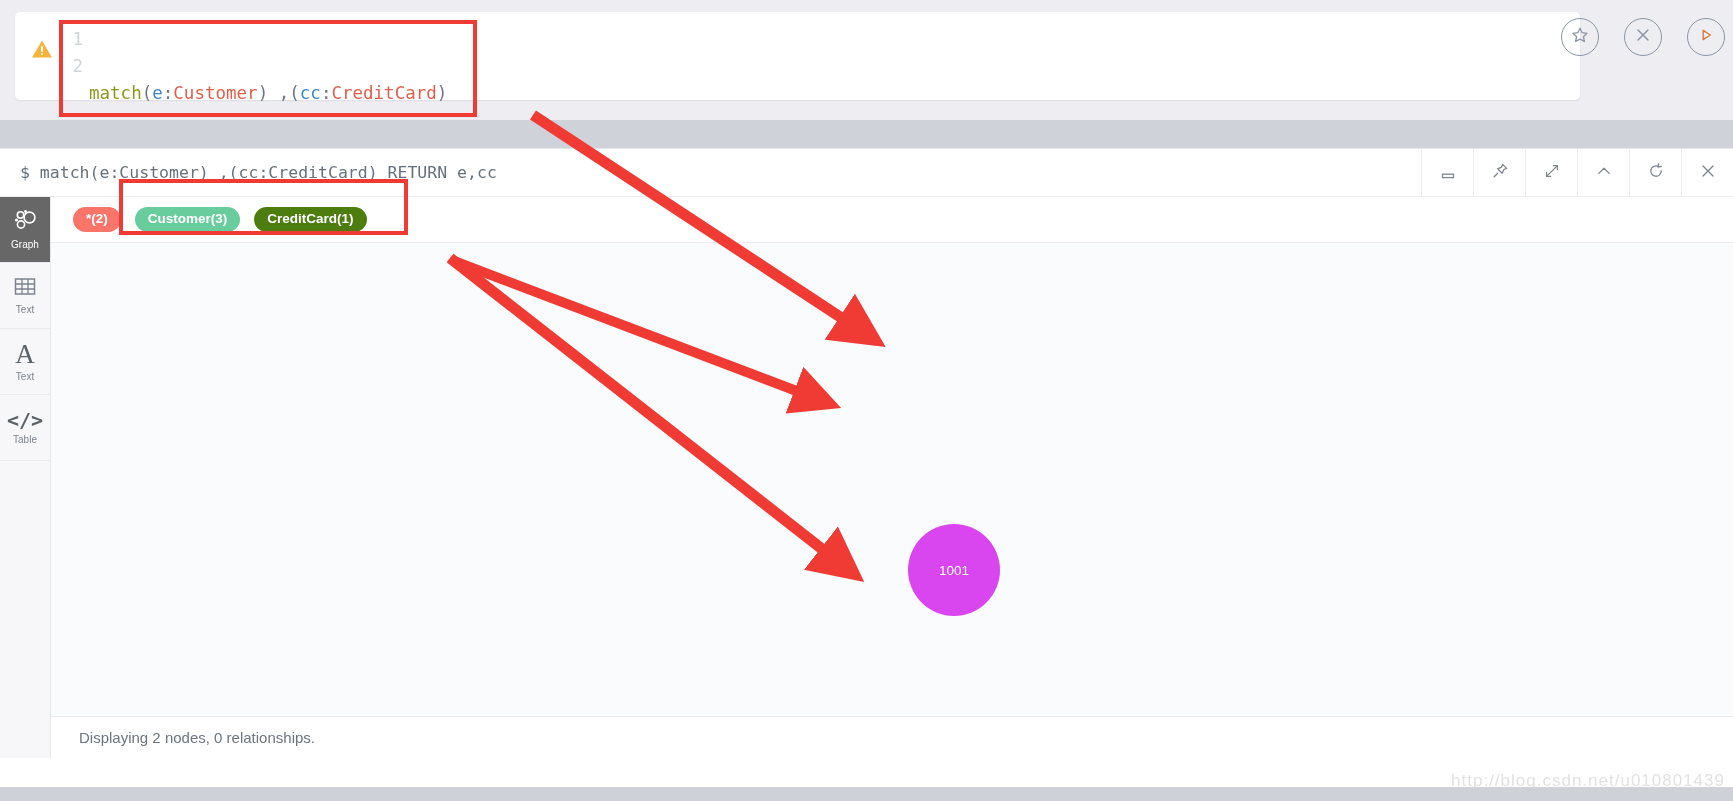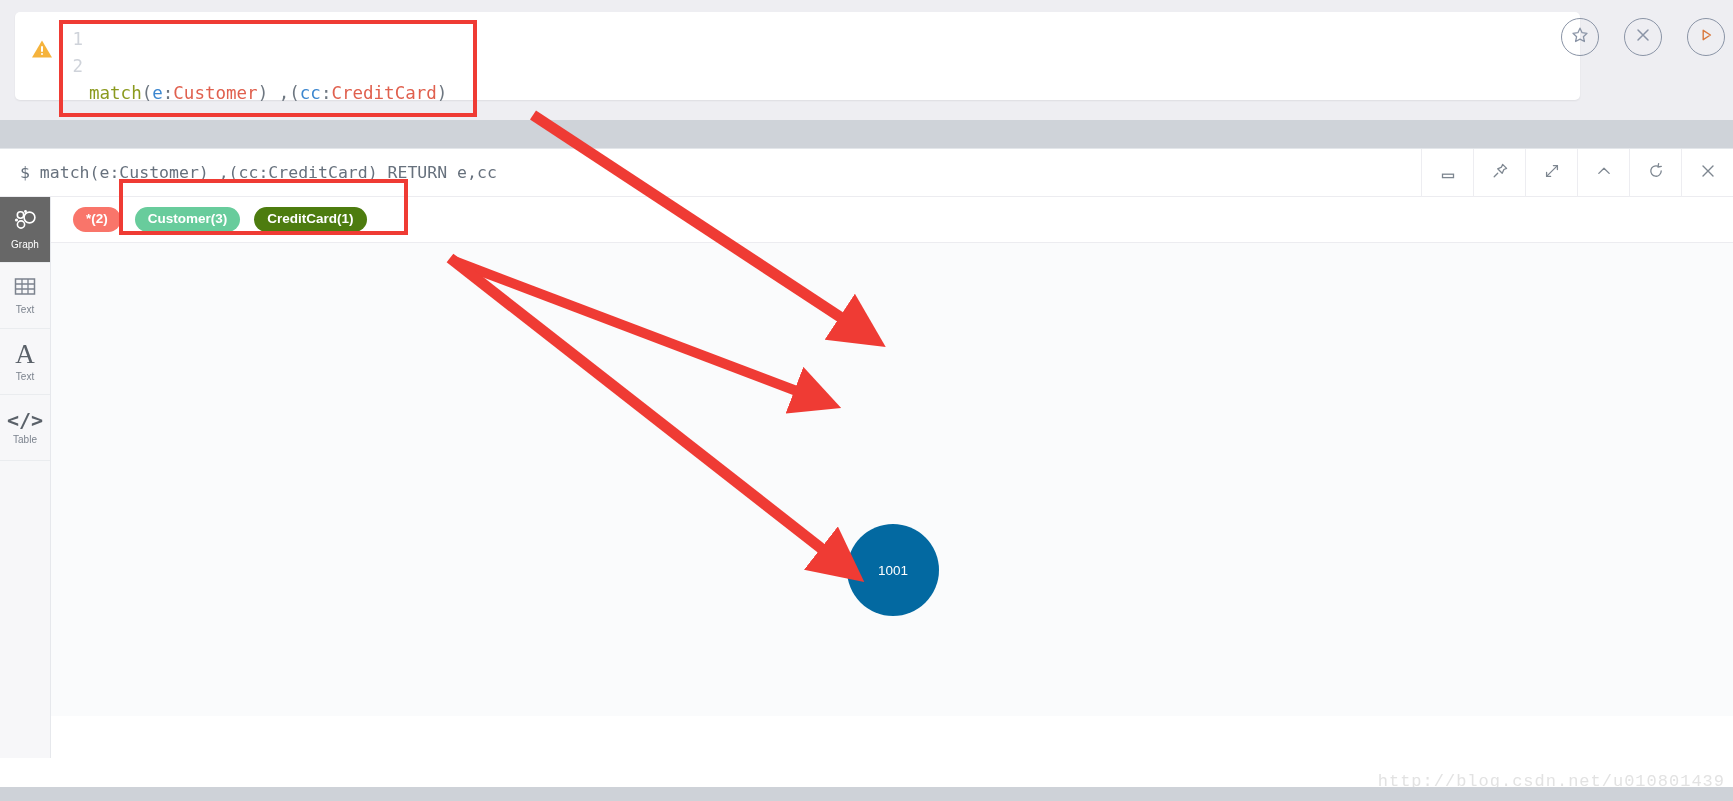--- a/index.html
+++ b/index.html
@@ -138,21 +138,21 @@
   }
   .status-txt { font-size: 15px; color: #6c7480; }
 
   
   .anno { position: absolute; left: 0; top: 0; width: 1733px; height: 801px;
           pointer-events: none; }
 
   
   .watermark {
     position: absolute; right: 8px; bottom: 10px;
-    font-family: Liberation Mono, monospace;
+    font-family: Liberation Sans, sans-serif;
     font-size: 17px; letter-spacing: 1px; color: #e2e2e2; margin-left: 46px;
   }
   .bottom-strip {
     position: absolute; left: 0; bottom: 0; width: 1733px; height: 14px;
     background: #ced2d8;
   }
 </style>
 </head>
 <body>
 
@@ -295,25 +295,28 @@
       </div>
     </div>
 
     <div class="chips-row">
       <span class="chip" id="chip0" style="background: rgb(249, 117, 106);">*(2)</span>
       <span class="chip" id="chip1" style="background: rgb(104, 204, 156);">Customer(3)</span>
       <span class="chip" id="chip2" style="background: #4d7c0f;">CreditCard(1)</span>
     </div>
 
     <div class="canvas">
-      <div class="gnode" id="node1" style="background: #0369a1; width: 92px; height: 92px; left: 796px; top: 281px;">
+      <div class="gnode" id="node1" style="background: #d946ef; width: 92px; height: 92px; left: 857px; top: 281px;">
         <span>1001</span>
       </div>
     </div>
 
+    <div class="statusbar">
+      <span class="status-txt">Displaying 2 nodes, 0 relationships.</span>
+    </div>
   </div>
 
   <svg class="anno" viewBox="0 0 1733 801">
     <defs>
       <marker id="ah" markerWidth="5" markerHeight="5" refX="2.2" refY="2.5" orient="auto">
         <path d="M0,0 L5,2.5 L0,5 Z" fill="#ef3b34"></path>
       </marker>
     </defs>
 
     <rect x="61" y="22" width="414" height="93" fill="none" stroke="#ef3b34" stroke-width="4"></rect>

